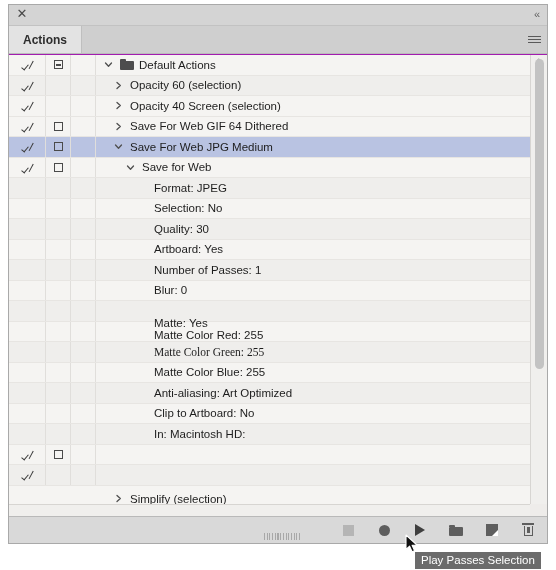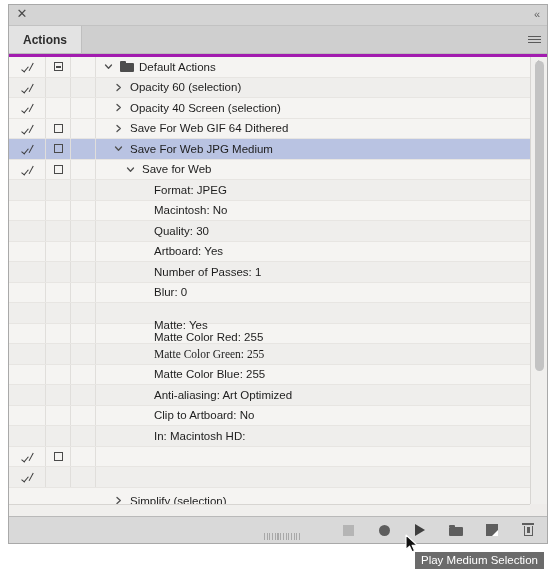--- a/index.html
+++ b/index.html
@@ -96,21 +96,21 @@
     height: 1px;
     background: #5a5a5a;
   }
 
   
   .list-wrap {
     flex: 1 1 auto;
     position: relative;
     background: #c2410c;
     overflow: hidden;
-    border-top: 3px solid #a21caf;
+    border-top: 1px solid #a21caf;
   }
   .list-clip {
     position: absolute;
     left: 0; top: 0;
     right: 17px; bottom: 12px;
     overflow: hidden;
     background: #f5f4f2;
   }
   .rows { position: relative; }
 
@@ -555,21 +555,21 @@
                 <span class="rowlabel">Format: JPEG</span>
               </div>
             </div>
             <div class="row">
               <div class="col-check"></div>
               <div class="col-dialog"></div>
               <div class="col-gutter"></div>
               <div class="col-body" style="padding-left: 40px;">
                 <span class="twisty"></span>
                 <span style="display: inline-block; width: 6px; flex: 0 0 6px;"></span>
-                <span class="rowlabel">Macintosh: No</span>
+                <span class="rowlabel">Selection: No</span>
               </div>
             </div>
             <div class="row alt">
               <div class="col-check"></div>
               <div class="col-dialog"></div>
               <div class="col-gutter"></div>
               <div class="col-body" style="padding-left: 40px;">
                 <span class="twisty"></span>
                 <span style="display: inline-block; width: 6px; flex: 0 0 6px;"></span>
                 <span class="rowlabel">Quality: 30</span>
@@ -751,21 +751,21 @@
         <i></i>
         <i></i>
       <i></i>
         <i></i>
         <i></i>
         <i></i>
     </div>
   </div>
 
   <div class="tooltip">
-    <span>Play Medium Selection</span>
+    <span>Play Passes Selection</span>
   </div>
 
   <div class="cursor">
     <svg width="14" height="20" viewBox="0 0 14 20">
       <path d="M1,1 L1,15.5 L4.6,12.2 L7.1,17.8 L9.6,16.7 L7.1,11.3 L12,11 Z" fill="#111111" stroke="#ffffff" stroke-width="1.1" stroke-linejoin="round"></path>
     </svg>
   </div>
 
 </div>
 

